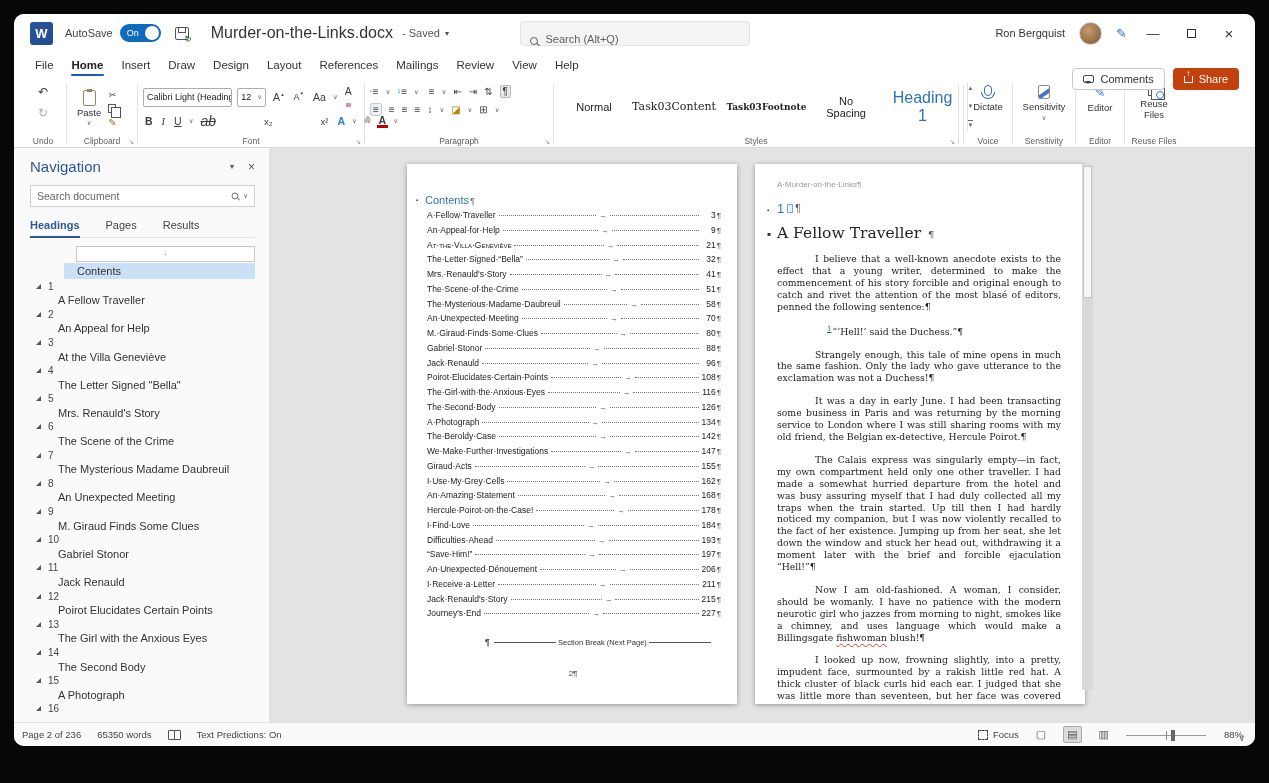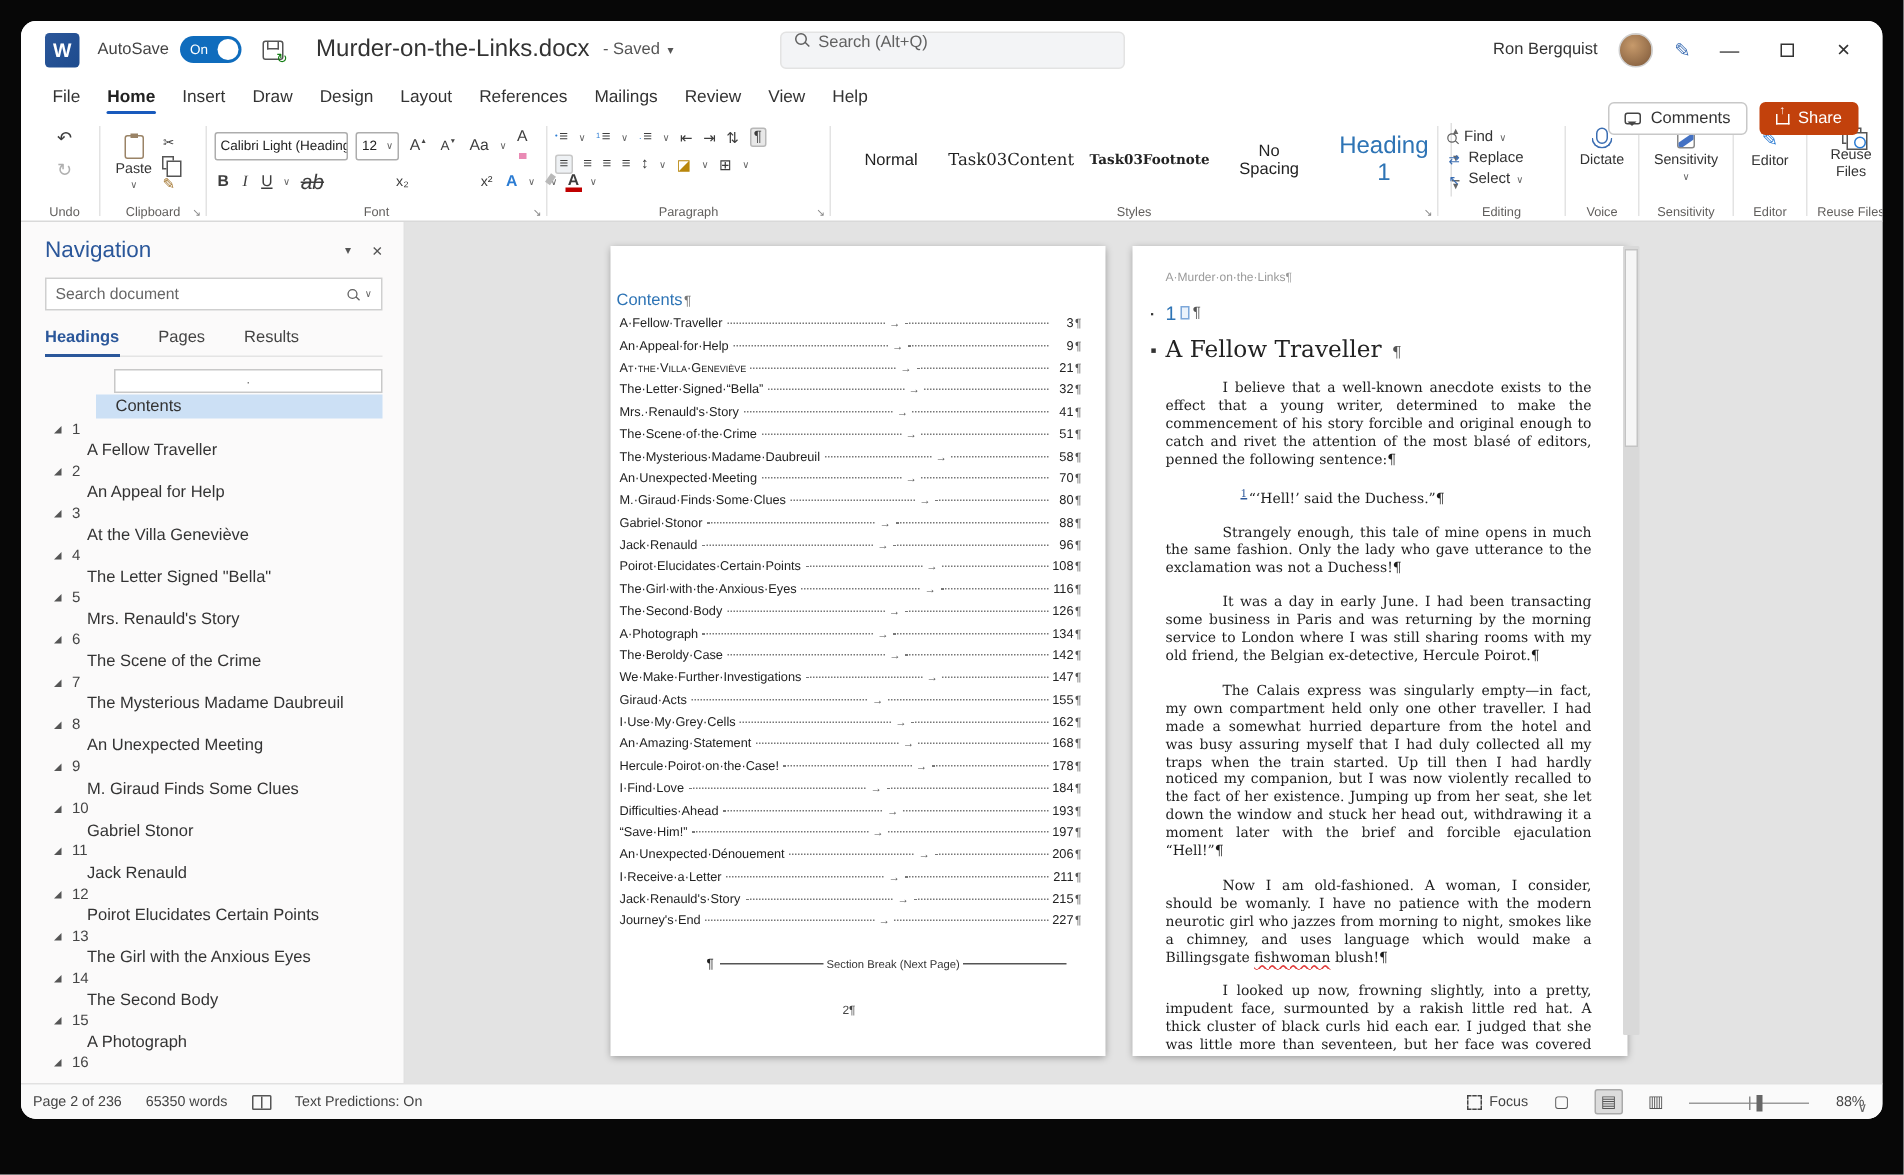--- a/index.html
+++ b/index.html
@@ -19,21 +19,21 @@
   .toggle { width:41px; height:18px; border-radius:9px; background:#0f6cbd; margin-left:7px; position:relative;
             color:#fff; font-size:9px; display:flex; align-items:center; padding-left:7px; cursor:default; }
   .toggle .knob { position:absolute; right:2px; top:2px; width:14px; height:14px; border-radius:50%; background:#fff; }
   .save-icon { width:14px; height:13px; border:1.4px solid #555; border-radius:2px; margin-left:14px; position:relative; }
   .save-icon::before { content:""; position:absolute; left:2px; top:0; width:6px; height:4px; border:1px solid #555; border-top:none; }
   .save-icon::after { content:"↻"; position:absolute; right:-4px; bottom:-5px; font-size:9px; color:#107c10; }
   .doc-title { font-size:16px; color:#333; margin-left:22px; white-space:nowrap; }
   .saved-chip { font-size:11px; color:#555; margin-left:9px; }
   .tb-caret { font-size:8px; color:#555; margin-left:5px; }
   .search-pill { position:absolute; left:50%; top:7px; transform:translateX(-50%); width:230px; height:25px;
-                 background:#f3f4f6; border:1px solid #e3e3e3; border-radius:4px; display:flex; align-items:flex-start; padding:0 9px; }
+                 background:#f3f4f6; border:1px solid #e3e3e3; border-radius:4px; display:flex; align-items:flex-end; padding:0 9px; }
   .magnifier { width:8px; height:8px; border:1.3px solid #5f5f5f; border-radius:50%; position:relative; display:inline-block; flex:none; }
   .magnifier::after { content:""; position:absolute; width:4px; height:1.3px; background:#5f5f5f; transform:rotate(45deg); right:-3px; bottom:-1px; }
   .search-pill input { border:none; outline:none; background:transparent; font-size:11px; color:#555; margin-left:8px; width:170px; font-family:inherit; }
   .search-pill input::placeholder { color:#616161; }
   .tb-right { margin-left:auto; display:flex; align-items:center; gap:14px; }
   .user-name { font-size:11px; color:#333; }
   .avatar { width:23px; height:23px; border-radius:50%; background:radial-gradient(circle at 40% 35%, #c79a6b, #7a5638); border:1px solid #d0d0d0; }
   .ink-pen { font-size:13px; color:#3d6fb4; }
   .win-btn { font-size:13px; color:#333; width:24px; text-align:center; }
   .max-box { width:9px; height:9px; border:1.2px solid #333; display:inline-block; }
@@ -153,21 +153,21 @@
 
   
   .docarea { flex:1; background:#e3e3e3; position:relative; overflow:hidden; }
   .page { position:absolute; width:330px; height:540px; background:#fff; box-shadow:0 1px 5px rgba(0,0,0,.35); overflow:hidden; }
   .page2 { left:137px; top:16px; }
   .page3 { left:485px; top:16px; }
   .vscroll { position:absolute; left:812px; top:16px; width:11px; height:526px; background:#d9d9d9; border-radius:1px; }
   .vscroll .thumb { position:absolute; left:1px; right:1px; top:2px; height:132px; background:#f6f6f6; border:1px solid #c4c4c4; }
 
   
-  .toc-wrap { padding:30px 16px 0 4px; }
+  .toc-wrap { padding:30px 16px 0 18px; }
   .toc-heading { font-size:11px; color:#2e74b5; margin-bottom:4px; position:relative; }
   .toc-heading .h-bullet { color:#333; font-size:6px; position:absolute; left:-9px; top:3px; }
   .toc-heading .pilc { color:#777; font-size:9px; }
   .toc-row { display:flex; align-items:baseline; height:14.75px; font-size:8.5px; color:#222; padding-left:2px; }
   .toc-row.sc .toc-title { font-variant:small-caps; }
   .toc-title { white-space:nowrap; }
   .leader { flex:1.1; border-bottom:1px dotted #777; transform:translateY(-2px); margin:0 3px; min-width:6px; }
   .leader.l2 { flex:1; }
   .tab-arrow { color:#555; font-size:7.5px; }
   .toc-page { min-width:14px; text-align:right; }
@@ -377,39 +377,20 @@
           <span>▲</span>
           <span>▼</span>
           <span style="border-top:1px solid #666; padding-top:1px;">▼</span>
         </div>
       </div>
       <span class="glabel">Styles</span>
       <span class="launcher">↘</span>
     </div>
     <div class="gsep"></div>
 
-    <div class="group" style="width:80px;">
-      <div class="edit-col">
-        <div class="edit-row">
-              <span class="magnifier" style="transform:scale(.8);"></span>
-              <span>Find</span>
-              <span class="chev">∨</span>
-            </div>
-        <div class="edit-row">
-              <span class="edit-ic">⇄</span>
-              <span>Replace</span>
-            </div>
-        <div class="edit-row">
-              <span class="edit-ic">↖</span>
-              <span>Select</span>
-              <span class="chev">∨</span>
-            </div>
-      </div>
-      <span class="glabel">Editing</span>
-    </div>
     <div class="gsep"></div>
 
     <div class="group" style="width:44px;">
       <div class="bigbtn">
         <span class="mic-ic"></span>
         <span>Dictate</span>
       </div>
       <span class="glabel">Voice</span>
     </div>
     <div class="gsep"></div>

